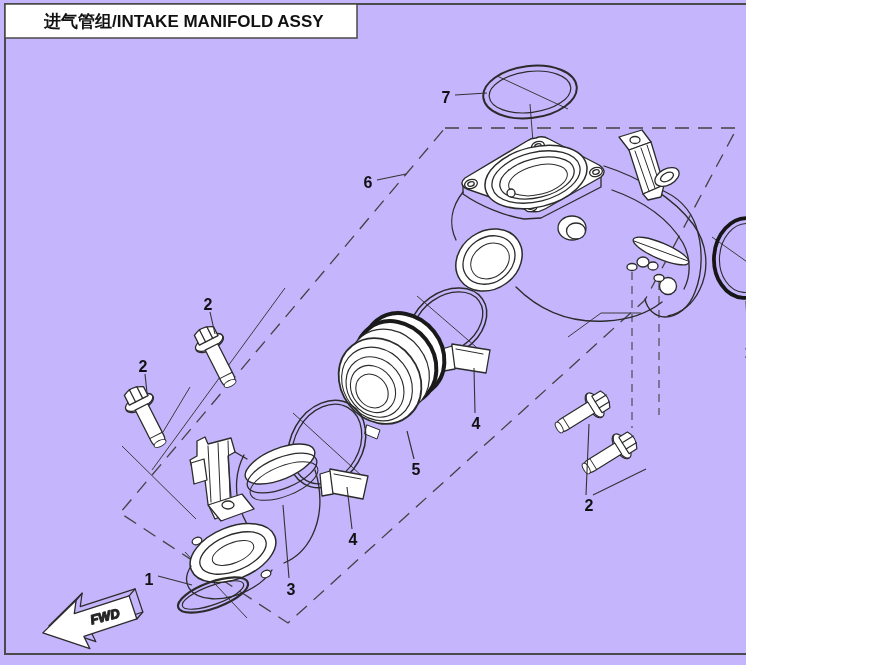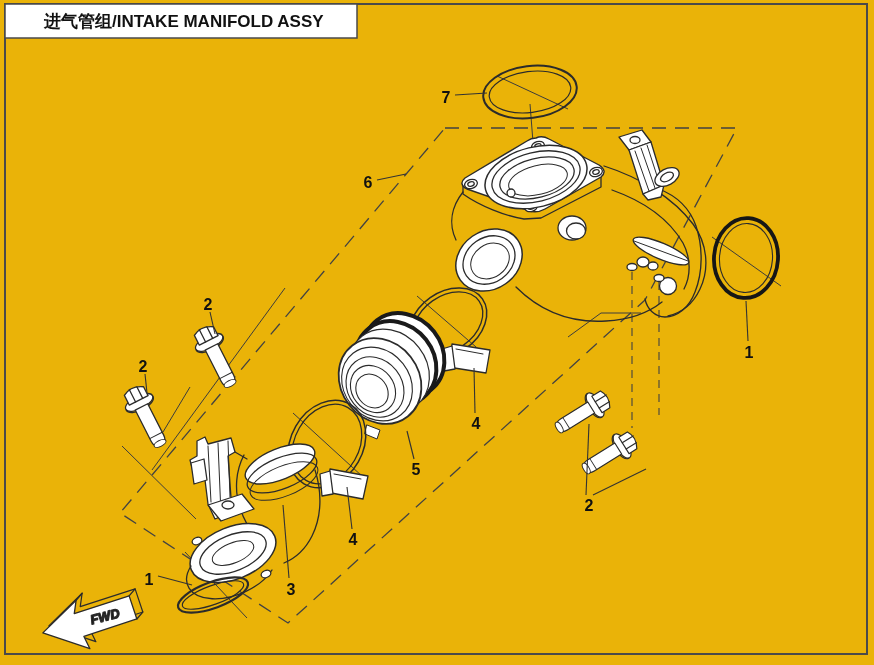--- a/index.html
+++ b/index.html
@@ -1,16 +1,16 @@
 <!DOCTYPE html>
 <html><head>
 <meta charset="utf-8">
 <style>
   html,body{margin:0;padding:0;background:#ffffff;}
-  .page{position:relative;width:874px;height:665px;background:#eab308;overflow:hidden;}
+  .page{position:relative;width:746px;height:665px;background:#c4b5fd;overflow:hidden;}
   svg{display:block;}
   svg text{font-family:"Liberation Sans","DejaVu Sans",sans-serif;fill:#111;}
   .title-text{font-size:17px;font-weight:bold;}
   .callout-text{font-size:16px;font-weight:bold;}
   .fwd-text{font-size:13px;font-weight:bold;font-style:italic;}
 </style>
 </head>
 <body>
 
 <div class="page">

